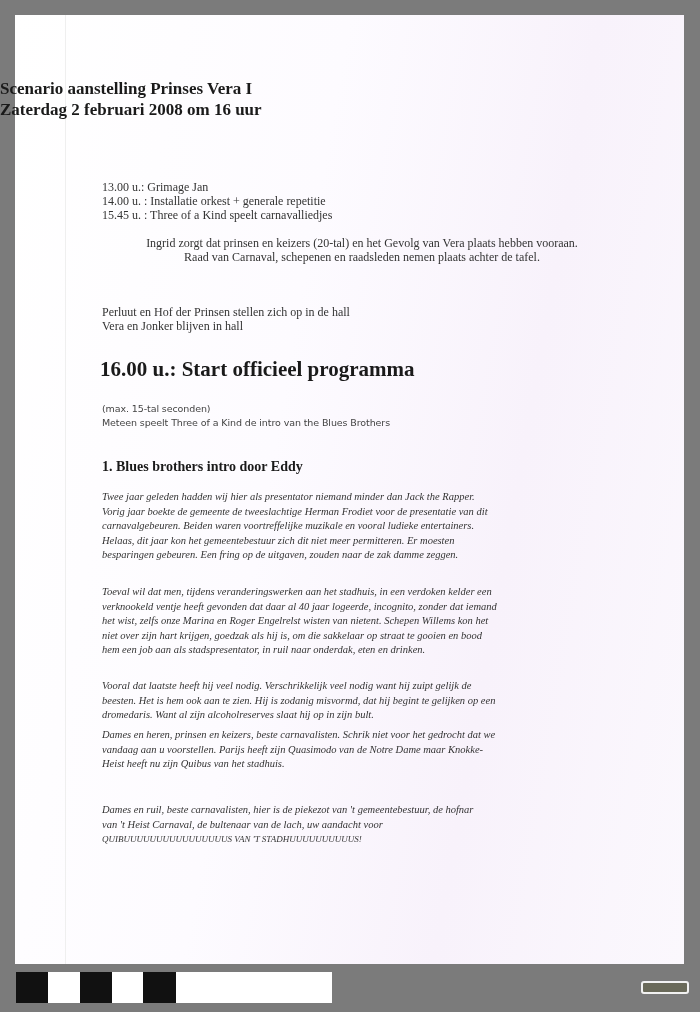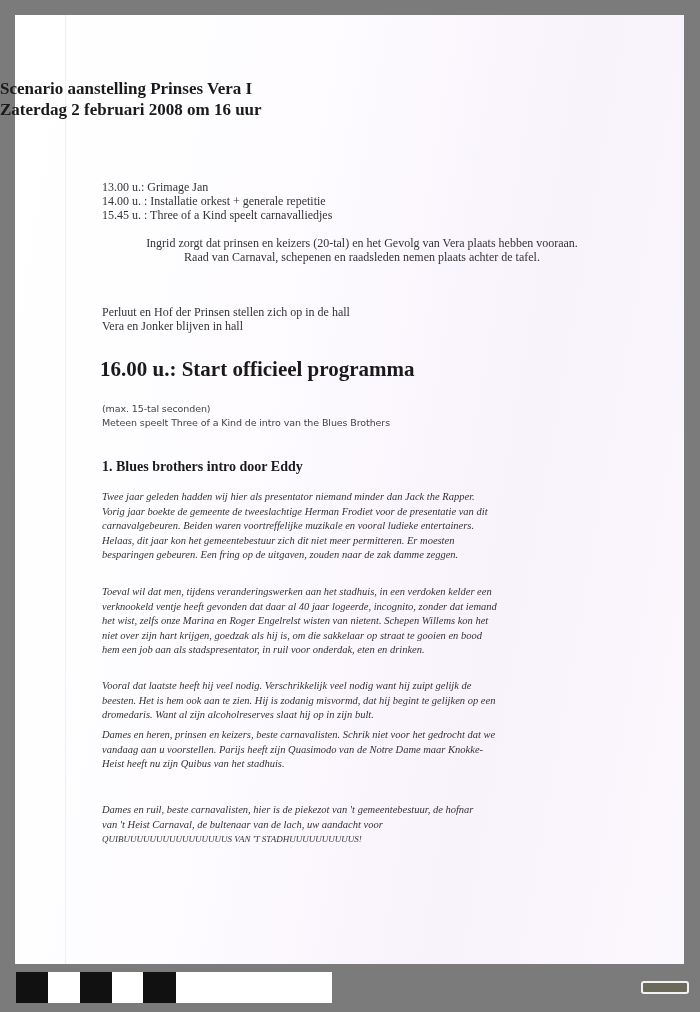--- a/index.html
+++ b/index.html
@@ -65,21 +65,21 @@
   <div>carnavalgebeuren. Beiden waren voortreffelijke muzikale en vooral ludieke entertainers.</div>
   <div>Helaas, dit jaar kon het gemeentebestuur zich dit niet meer permitteren. Er moesten</div>
   <div>besparingen gebeuren. Een fring op de uitgaven, zouden naar de zak damme zeggen.</div>
 </div>
 
 <div class="block serif it" style="top:585px;">
   <div>Toeval wil dat men, tijdens veranderingswerken aan het stadhuis, in een verdoken kelder een</div>
   <div>verknookeld ventje heeft gevonden dat daar al 40 jaar logeerde, incognito, zonder dat iemand</div>
   <div>het wist, zelfs onze Marina en Roger Engelrelst wisten van nietent. Schepen Willems kon het</div>
   <div>niet over zijn hart krijgen, goedzak als hij is, om die sakkelaar op straat te gooien en bood</div>
-  <div>hem een job aan als stadspresentator, in ruil voor onderdak, eten en drinken.</div>
+  <div>hem een job aan als stadspresentator, in ruil naar onderdak, eten en drinken.</div>
 </div>
 
 <div class="block serif it" style="top:679px;">
   <div>Vooral dat laatste heeft hij veel nodig. Verschrikkelijk veel nodig want hij zuipt gelijk de</div>
   <div>beesten. Het is hem ook aan te zien. Hij is zodanig misvormd, dat hij begint te gelijken op een</div>
   <div>dromedaris. Want al zijn alcoholreserves slaat hij op in zijn bult.</div>
 </div>
 
 <div class="block serif it" style="top:728px;">
   <div>Dames en heren, prinsen en keizers, beste carnavalisten. Schrik niet voor het gedrocht dat we</div>

